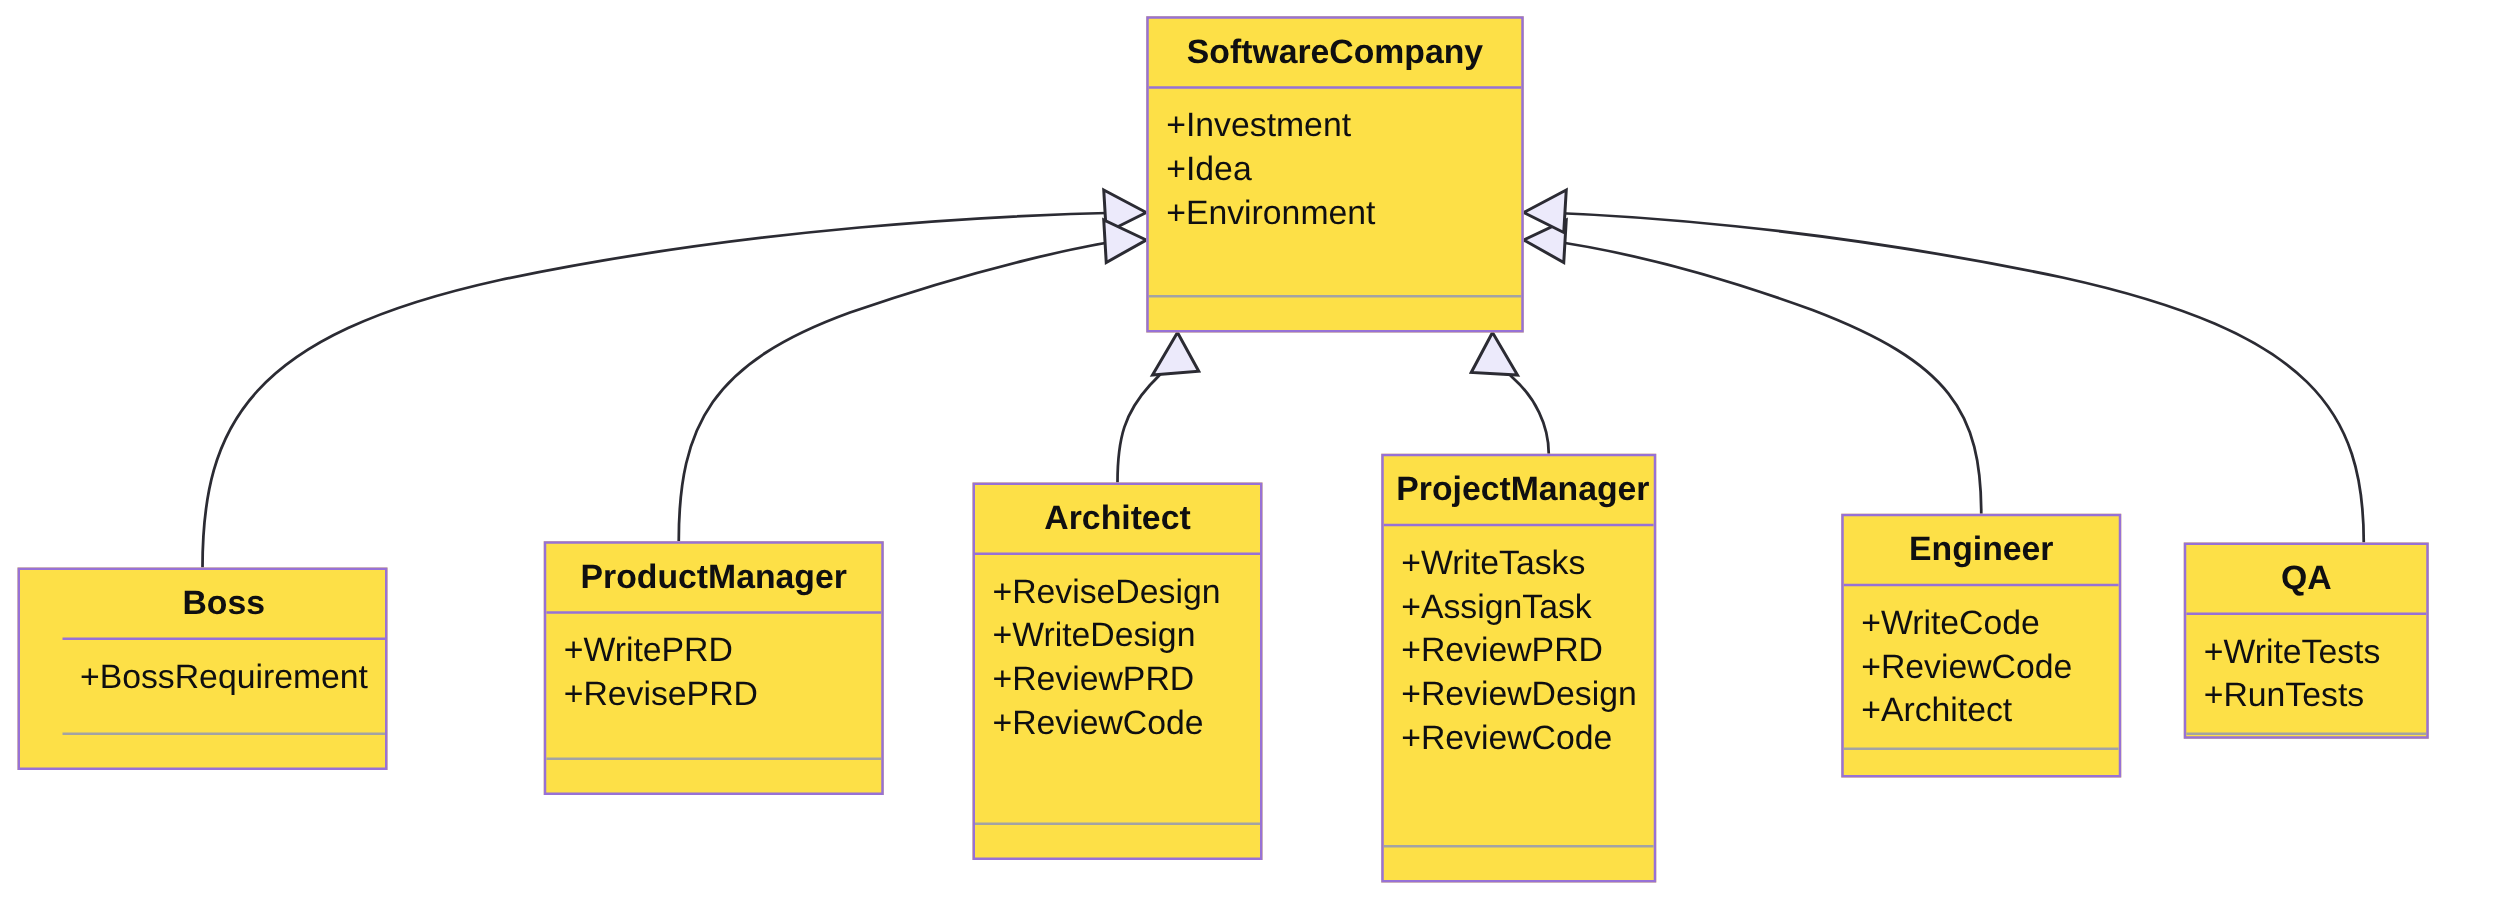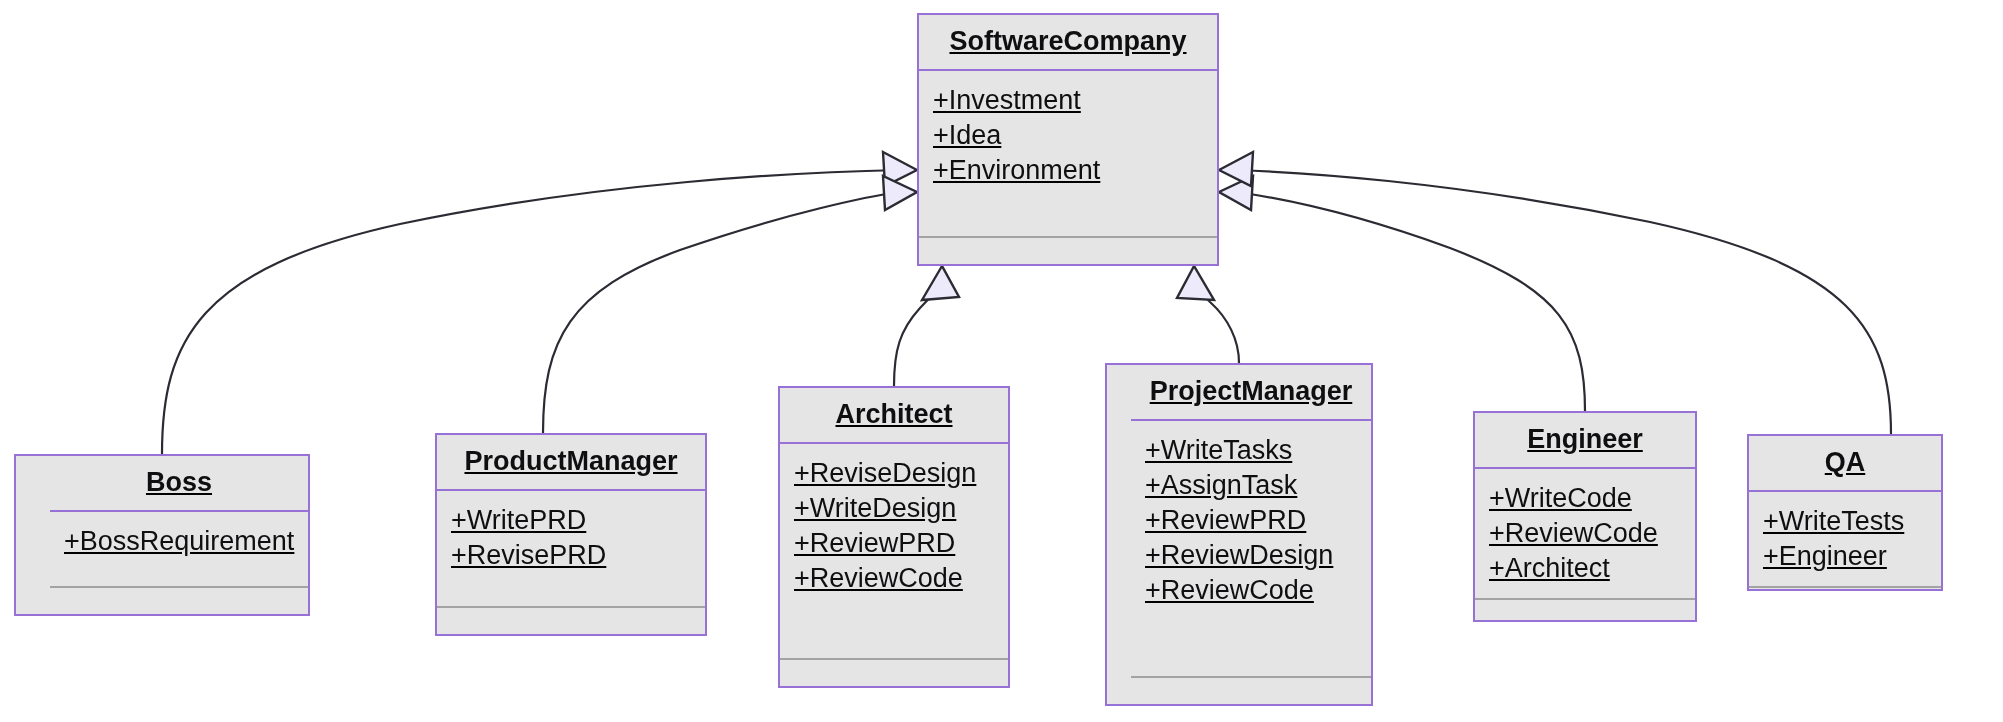--- a/index.html
+++ b/index.html
@@ -22,26 +22,25 @@
     position: absolute;
     left: 0;
     top: 0;
     width: 2003px;
     height: 722px;
     pointer-events: none;
   }
   .uml-class {
     position: absolute;
     box-sizing: border-box;
-    background: #e5e5e5;
+    background: #fde047;
     border: 2px solid #9771D6;
     display: flex;
     flex-direction: column;
     overflow: hidden;
-    text-decoration: underline;
   }
   .uml-name-band {
     box-sizing: border-box;
     text-align: center;
     font-weight: bold;
     font-size: 27px;
     color: #0f0f11;
     border-bottom: 2px solid #9771D6;
     line-height: 1;
     padding: 13px 10px 14px 10px;
@@ -122,21 +121,21 @@
     <div class="uml-name-band">Architect</div>
     <div class="uml-attr-band">
       <div class="uml-attr-row">+ReviseDesign</div>
       <div class="uml-attr-row">+WriteDesign</div>
       <div class="uml-attr-row">+ReviewPRD</div>
       <div class="uml-attr-row">+ReviewCode</div>
     </div>
     <div class="uml-method-band"></div>
   </div>
 
-  <div class="uml-class" style="left:1105px; top:363px; width:268px; height:343px;padding-left:24px;">
+  <div class="uml-class" style="left:1105px; top:363px; width:220px; height:343px;">
     <div class="uml-name-band">ProjectManager</div>
     <div class="uml-attr-band">
       <div class="uml-attr-row">+WriteTasks</div>
       <div class="uml-attr-row">+AssignTask</div>
       <div class="uml-attr-row">+ReviewPRD</div>
       <div class="uml-attr-row">+ReviewDesign</div>
       <div class="uml-attr-row">+ReviewCode</div>
     </div>
     <div class="uml-method-band"></div>
   </div>
@@ -148,18 +147,18 @@
       <div class="uml-attr-row">+ReviewCode</div>
       <div class="uml-attr-row">+Architect</div>
     </div>
     <div class="uml-method-band"></div>
   </div>
 
   <div class="uml-class" style="left:1747px; top:434px; width:196px; height:157px;">
     <div class="uml-name-band">QA</div>
     <div class="uml-attr-band">
       <div class="uml-attr-row">+WriteTests</div>
-      <div class="uml-attr-row">+Engineer</div>
+      <div class="uml-attr-row">+RunTests</div>
     </div>
     <div class="uml-method-band"></div>
   </div>
 
 </div>
 
 </body></html>

